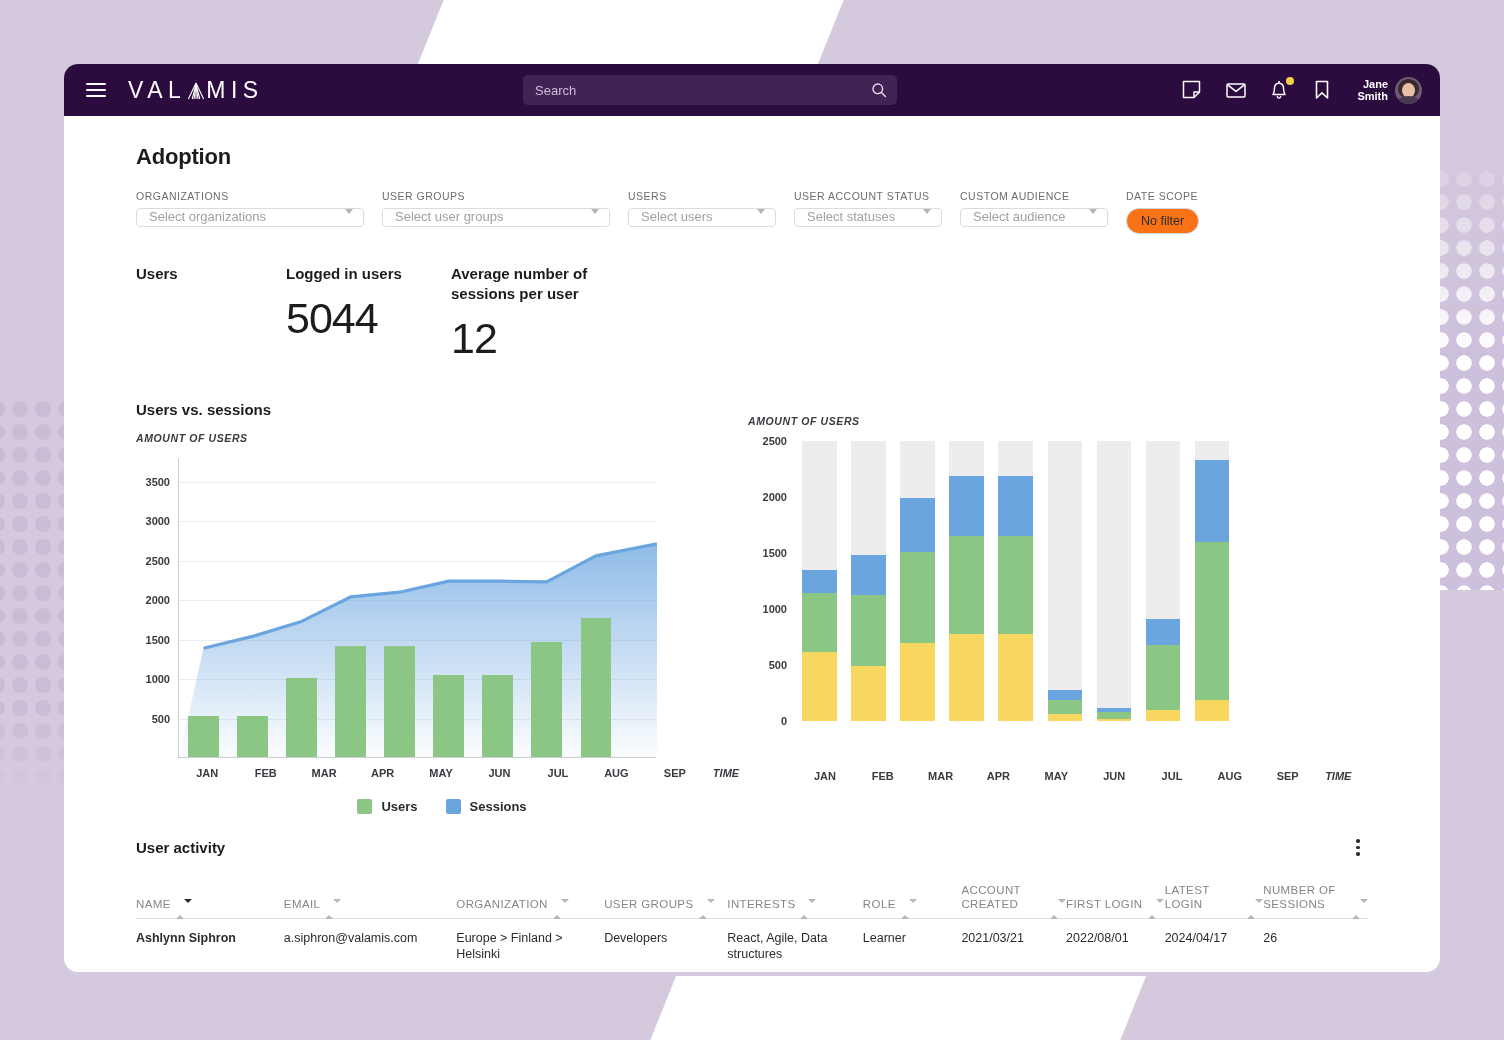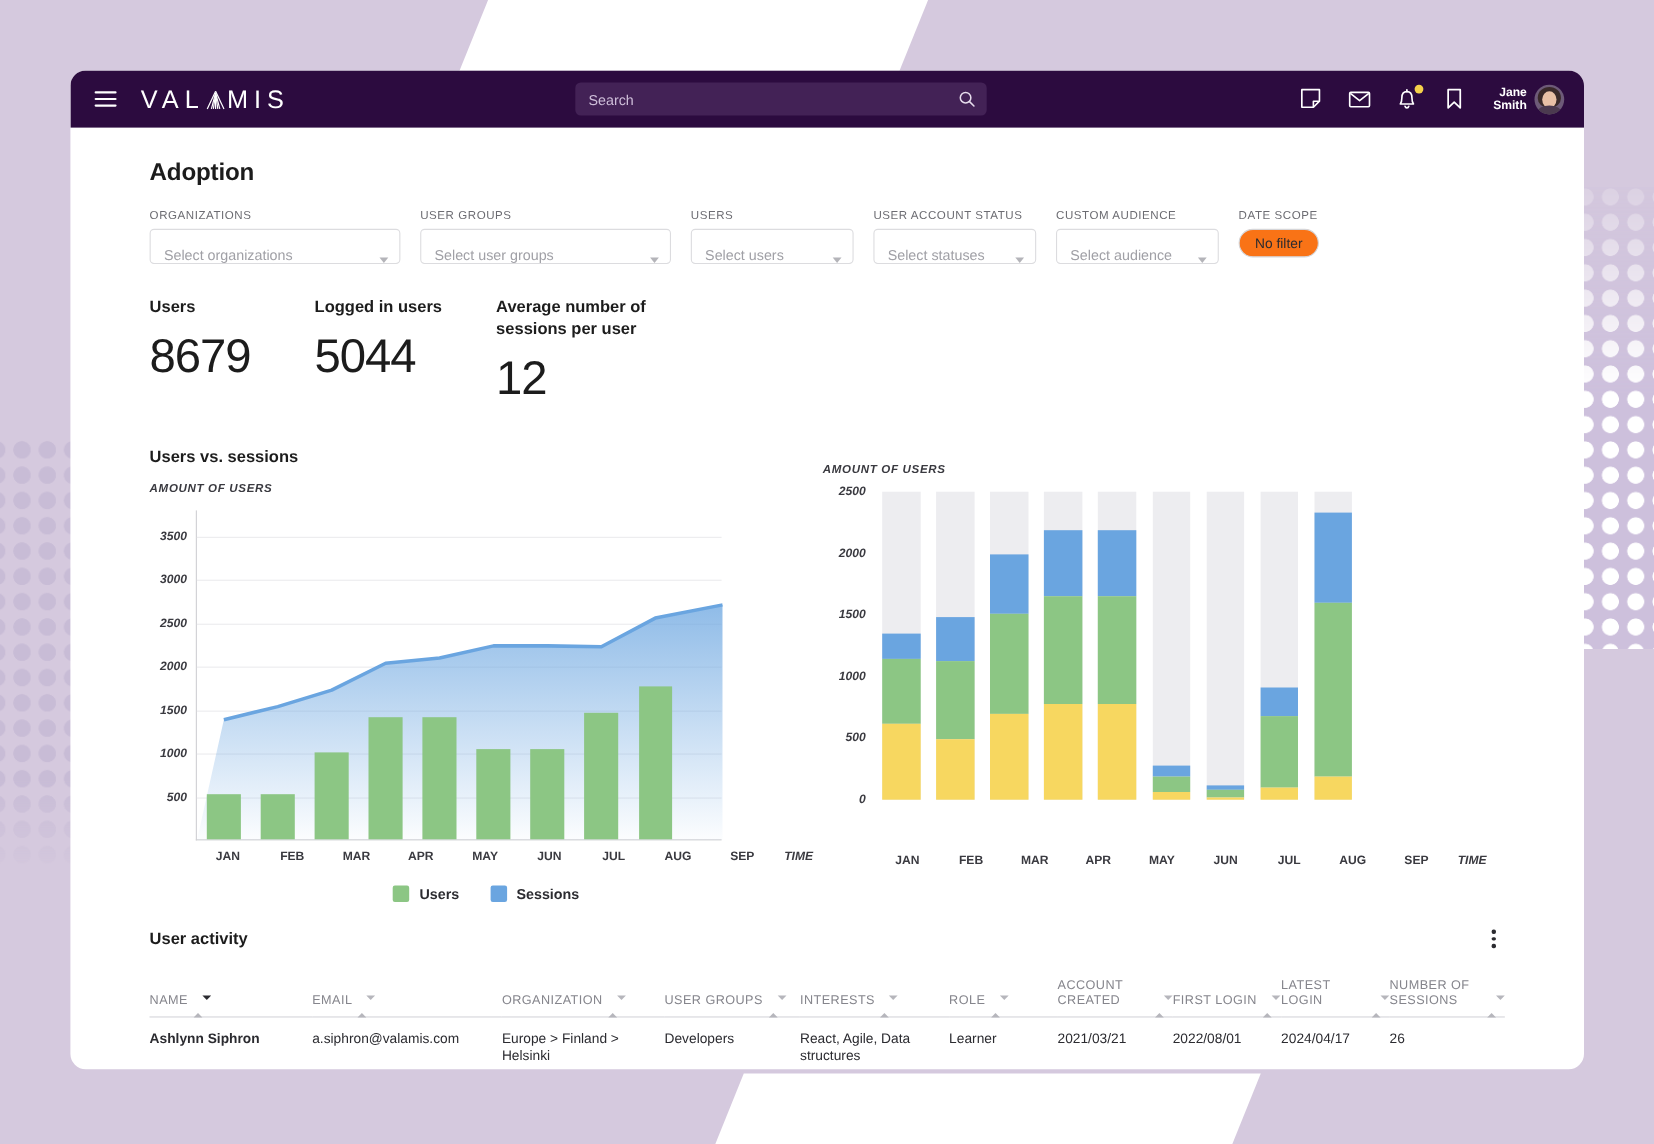--- a/index.html
+++ b/index.html
@@ -94,22 +94,22 @@
   .page { padding: 28px 72px 0 72px; }
   .page-title { font-size: 22px; font-weight: bold; color: #1c1c1c; letter-spacing: -0.2px; }
 
   
   .filters { display: flex; margin-top: 20px; gap: 0; }
   .filter { margin-right: 18px; }
   .filter-label {
     font-size: 10.5px; color: #6c6c72; letter-spacing: 0.5px; margin-bottom: 6px;
   }
   .select {
-    height: 32px; border: 1px solid #dcdcdf; border-radius: 4px;
-    display: flex; align-items: flex-end; padding: 0 10px 0 12px;
+    height: 19px; border: 1px solid #dcdcdf; border-radius: 4px;
+    display: flex; align-items: flex-start; padding: 0 10px 0 12px;
     font-size: 13px; color: #a0a0a6; background: #fff; cursor: pointer;
   }
   .select .val { flex: 1; white-space: nowrap; }
   .caret {
     width: 0; height: 0; border-left: 4.5px solid transparent;
     border-right: 4.5px solid transparent; border-top: 5px solid #b4b4b9;
     margin-left: 10px;
   }
   .sel-org { width: 228px; }
   .sel-groups { width: 228px; }
@@ -138,21 +138,20 @@
   .chart-title { font-size: 15px; font-weight: bold; color: #1c1c1c; }
   .chart-axis-label {
     font-size: 10.5px; font-weight: bold; font-style: italic; color: #3a3a40;
     letter-spacing: 0.6px; margin-top: 14px;
   }
   .plot { position: relative; margin-top: 14px; height: 300px; }
   .ytick {
     position: absolute; right: 100%; transform: translateY(-50%);
     font-size: 11px; font-weight: bold; color: #3a3a40; padding-right: 9px;
     white-space: nowrap;
-    font-style: italic;
   }
   .gridline { position: absolute; left: 0; right: 0; height: 1px; background: #ececee; }
   .xlabels { display: flex; margin-top: 9px; }
   .xlabel { font-size: 11px; font-weight: bold; color: #3a3a40; text-align: center; }
   .xtime { font-size: 11px; font-weight: bold; font-style: italic; color: #3a3a40; }
   .legend { display: flex; justify-content: center; gap: 28px; margin-top: 20px; }
   .legend-item { display: flex; align-items: center; gap: 9px; cursor: pointer; }
   .legend-swatch { width: 15px; height: 15px; border-radius: 2px; }
   .legend-label { font-size: 13px; font-weight: bold; color: #2b2b30; }
 
@@ -310,21 +309,20 @@
       </div>
       <div class="filter">
         <div class="filter-label">DATE SCOPE</div>
         <div class="nofilter-btn">No filter</div>
       </div>
     </div>
 
     <div class="kpis">
       <div class="kpi kpi-0">
         <div class="kpi-label">Users</div>
-        <div class="kpi-value">8679</div>
       </div>
       <div class="kpi kpi-1">
         <div class="kpi-label">Logged in users</div>
         <div class="kpi-value">5044</div>
       </div>
       <div class="kpi kpi-2">
         <div class="kpi-label">Average number of sessions per user</div>
         <div class="kpi-value">12</div>
       </div>
     </div>

